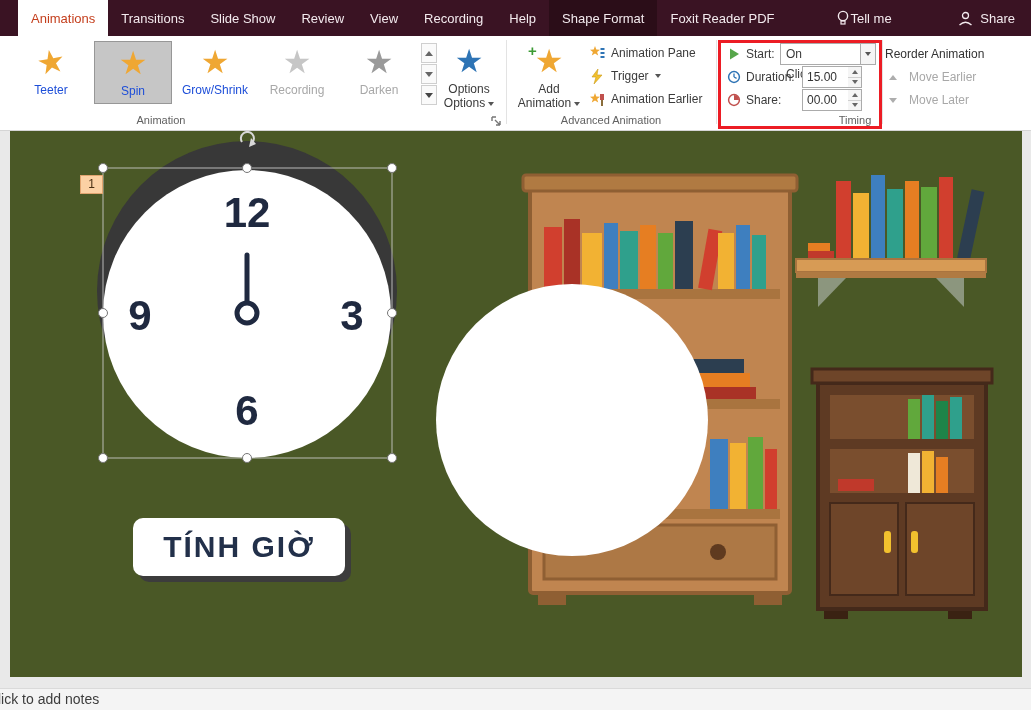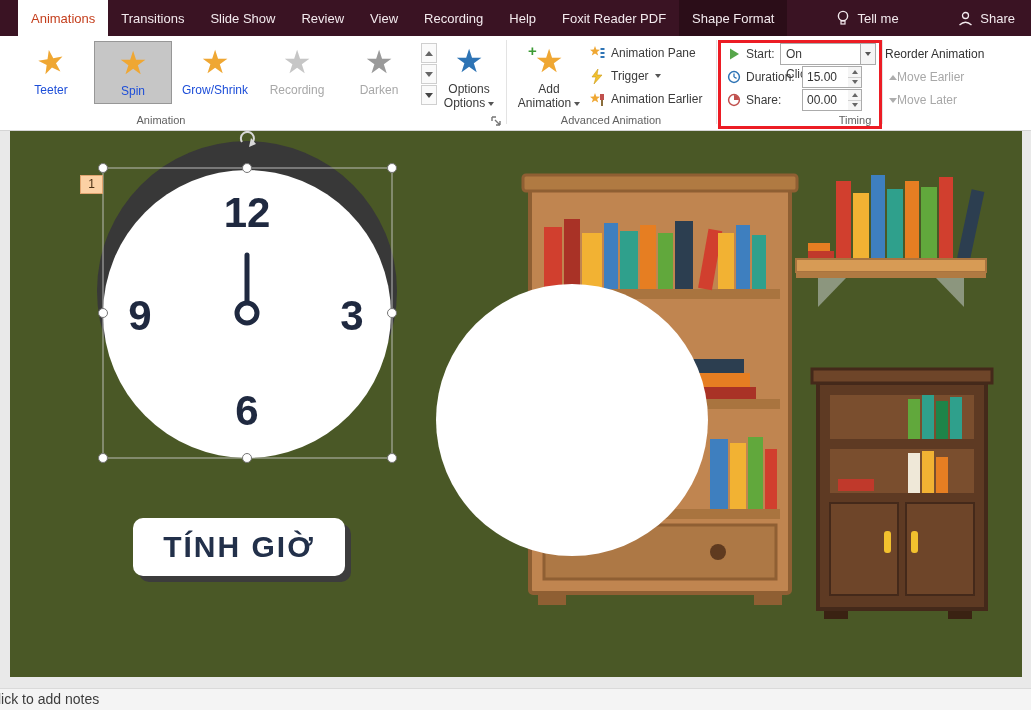--- a/index.html
+++ b/index.html
@@ -7,21 +7,21 @@
   body { font-family:"Liberation Sans", sans-serif; background:#E9E9E9; }
   .app { position:relative; width:1031px; height:710px; }
 
   
   .menubar { position:absolute; top:0; left:0; width:1031px; height:36px;
     background:#3A1323; display:flex; align-items:stretch; color:#F3EAEE;
     font-size:13px; padding-left:18px; }
   .tab { display:flex; align-items:center; padding:0 13px; white-space:nowrap; cursor:default; }
   .tab.selected { background:#FFFFFF; color:#C43E1C; }
   .tab.contextual { background:#2B0D18; }
-  .tab-tellme { margin-left:36px; display:flex; align-items:center; gap:7px; }
+  .tab-tellme { margin-left:36px; display:flex; align-items:center; gap:0; }
   .menubar-right { margin-left:auto; display:flex; align-items:center; gap:7px; padding-right:16px;justify-content:flex-end; }
 
   
   .ribbon { position:absolute; top:36px; left:0; width:1031px; height:95px;
     background:#FFFFFF; border-bottom:1px solid #D5D5D5; font-size:12px; color:#3B3B3B; }
   .gal-item { position:absolute; top:5px; width:78px; height:63px; text-align:center; }
   .gal-item.selected { background:#C6C6C6; border:1px solid #979797; }
   .star { display:block; height:42px; line-height:42px; font-size:32px; }
   .star.gold { color:#EFA733; }
   .star.blue { color:#2E74B5; }
@@ -46,21 +46,21 @@
   .combo-text { flex:1; line-height:20px; padding-left:5px; }
   .combo-btn { width:15px; border-left:1px solid #ABABAB; background:#F5F5F5; display:flex; align-items:center; justify-content:center; }
   .num-field { position:absolute; left:802px; width:47px; height:22px; border:1px solid #ABABAB;
     font-family:"Liberation Sans",sans-serif; font-size:12px; padding:0 4px; color:#333; }
   .spinner { position:absolute; left:848px; width:14px; height:22px; border:1px solid #ABABAB; border-left:none;
     display:flex; flex-direction:column; background:#F5F5F5; }
   .spin-half { flex:1; display:flex; align-items:center; justify-content:center; }
   .spin-half.top { border-bottom:1px solid #CFCFCF; }
   .spin-half .tri-up { border-left-width:3px; border-right-width:3px; border-bottom-width:4px; }
   .spin-half .tri-dn { border-left-width:3px; border-right-width:3px; border-top-width:4px; }
-  .reorder-row { position:absolute; left:889px; height:14px; display:flex; align-items:center; gap:0; color:#A8A8A8; white-space:nowrap; }
+  .reorder-row { position:absolute; left:889px; height:14px; display:flex; align-items:center; gap:12px; color:#A8A8A8; white-space:nowrap; }
   .grp-label { position:absolute; top:78px; height:14px; font-size:11px; color:#616161; text-align:center; }
   .vsep { position:absolute; top:4px; width:1px; height:84px; background:#E3E3E3; }
   .red-box { position:absolute; left:718px; top:4px; width:164px; height:89px;
     border:3px solid #EC1C24; pointer-events:none; z-index:5; }
 
   
   .slide-area { position:absolute; top:131px; left:0; width:1031px; height:557px; background:#E9E9E9; }
   .slide { position:absolute; left:10px; top:0; width:1012px; height:546px; background:#4A5826; overflow:hidden; }
   .scene { position:absolute; left:0; top:0; }
   .clock-num { position:absolute; transform:translate(-50%,-50%); color:#1F2940; font-weight:bold; font-size:42px; z-index:3; }
@@ -81,22 +81,22 @@
 <div class="app">
 
   <div class="menubar">
     <div class="tab selected">Animations</div>
     <div class="tab">Transitions</div>
     <div class="tab">Slide Show</div>
     <div class="tab">Review</div>
     <div class="tab">View</div>
     <div class="tab">Recording</div>
     <div class="tab">Help</div>
+    <div class="tab contextual">Shape Format</div>
     <div class="tab">Foxit Reader PDF</div>
-    <div class="tab contextual">Shape Format</div>
     <div class="tab tab-tellme">
       <svg width="14" height="18" viewBox="0 0 14 18">
         <circle cx="7" cy="7" r="4.6" fill="none" stroke="#F3EAEE" stroke-width="1.4"></circle>
         <rect x="5" y="12" width="4" height="3" fill="none" stroke="#F3EAEE" stroke-width="1.2"></rect>
       </svg>
       <span>Tell me</span>
     </div>
     <div class="menubar-right">
       <svg width="15" height="15" viewBox="0 0 15 15">
         <circle cx="7.5" cy="4.5" r="3" fill="none" stroke="#F3EAEE" stroke-width="1.3"></circle>

